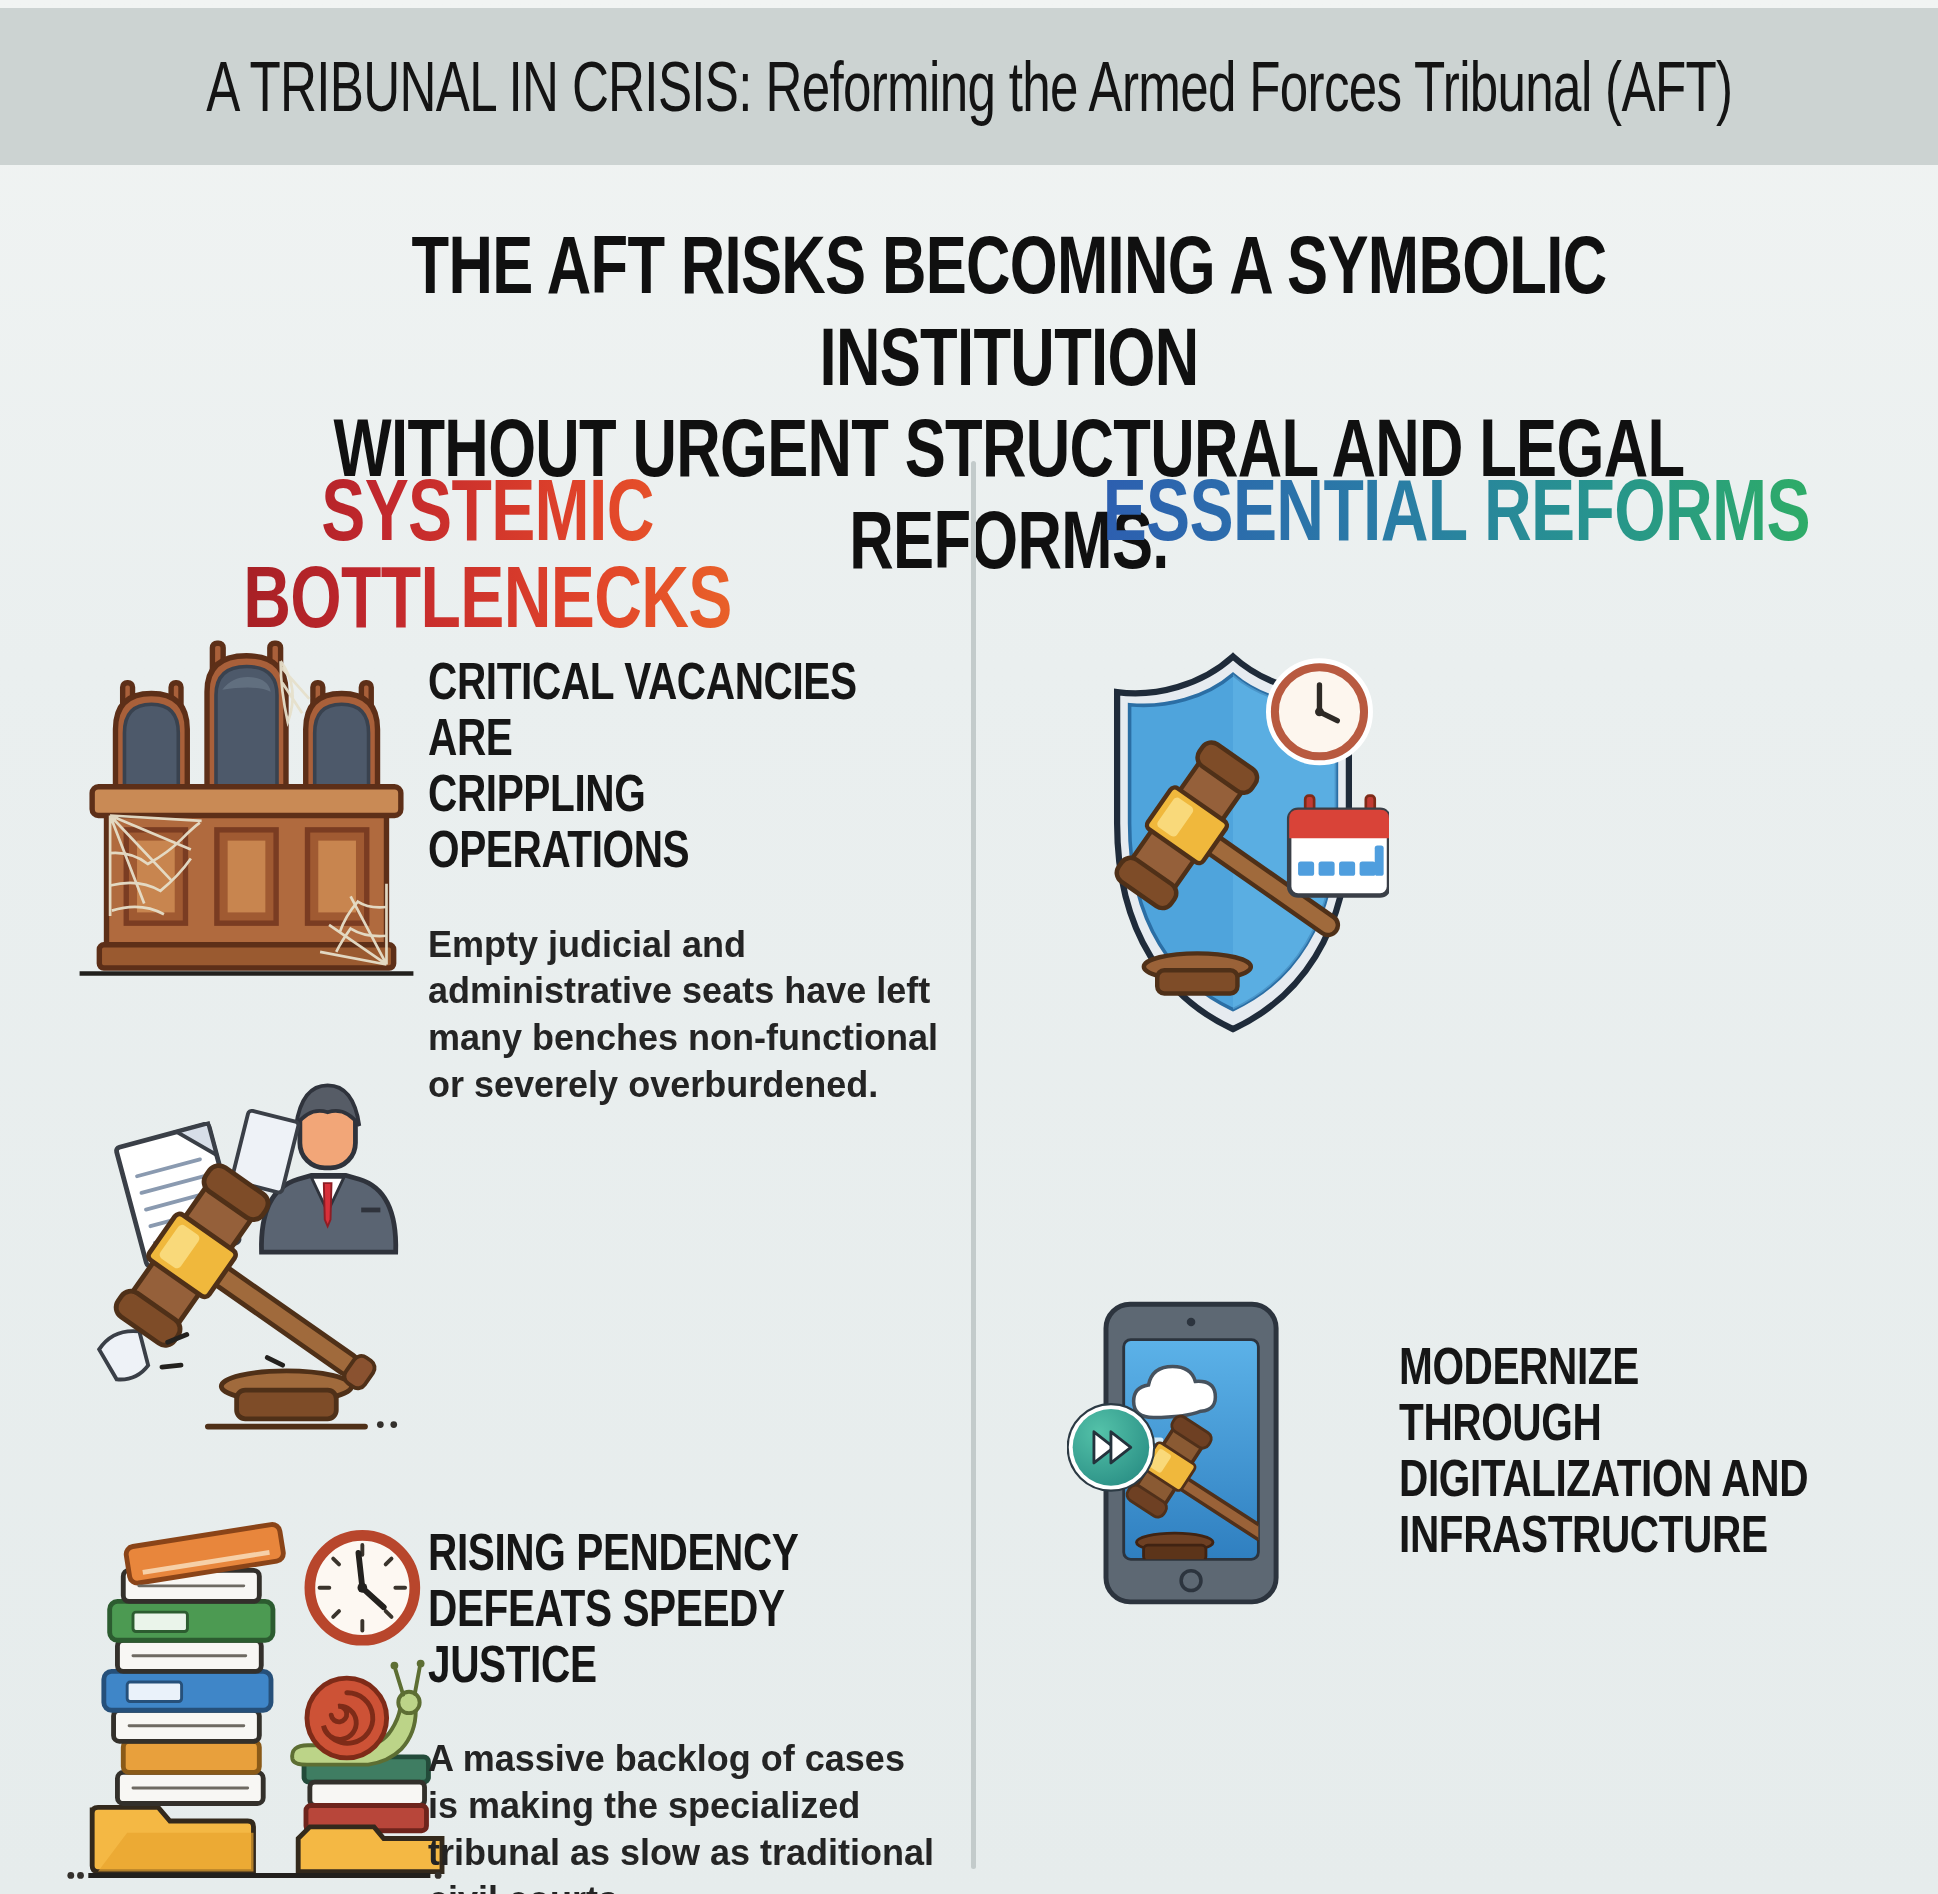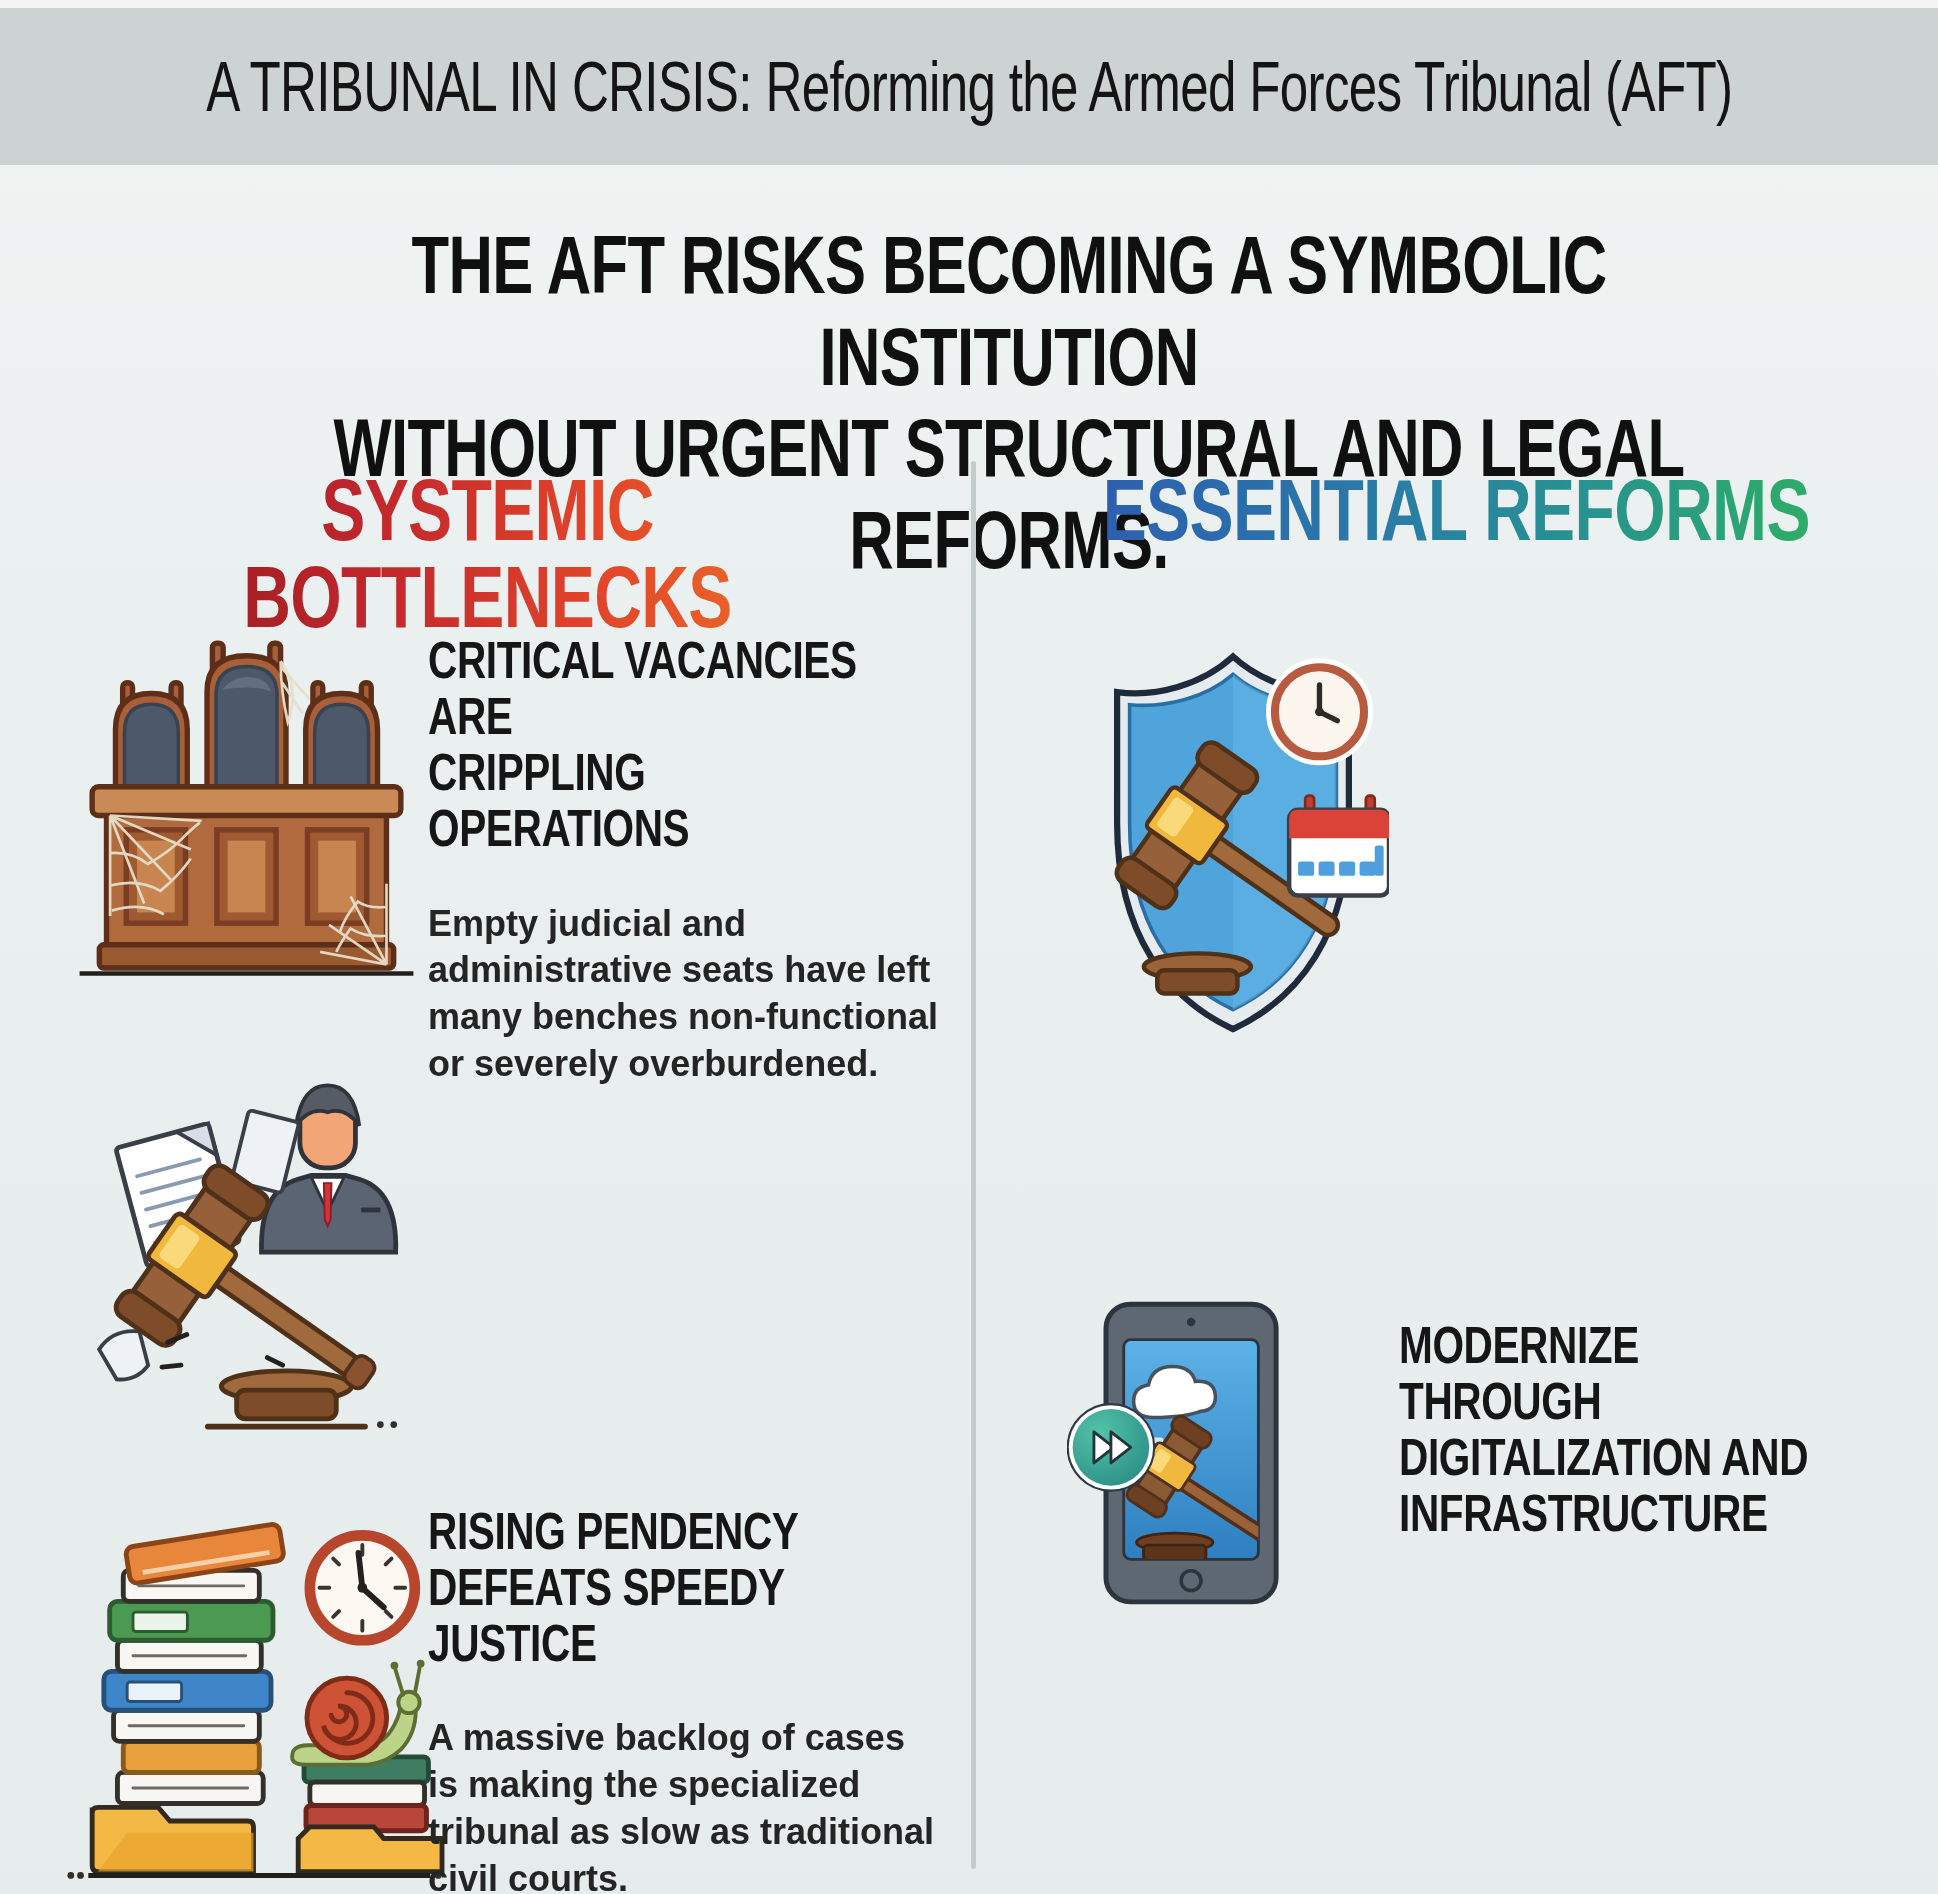--- a/index.html
+++ b/index.html
@@ -30,21 +30,21 @@
     letter-spacing:-0.9px;-webkit-background-clip:text;background-clip:text;color:transparent;
   }
   .grad-warm{background-image:linear-gradient(90deg,#8e1a1e 0%,#c1272d 35%,#e2452a 65%,#ef7b28 100%);}
   .grad-cool{background-image:linear-gradient(90deg,#2d5fb0 0%,#2a7ca6 40%,#27948e 70%,#2eac67 100%);}
   .divider{
     position:absolute;left:971px;top:461px;width:4.7px;height:1408px;
     background:#c3cbcb;border-radius:2.8px;
   }
   .icon{position:absolute;}
   .icon svg{width:100%;height:100%;display:block;}
-  .text-block{position:absolute;}
+  .text-block{position:absolute;margin-top:21px;}
   .item-title{
     font-size:52px;line-height:1.08;color:#161616;transform:scaleX(0.78);
     transform-origin:left top;letter-spacing:-0.5px;
   }
   .item-body{
     margin:44px 0 0 0;font-size:36px;line-height:1.3;color:#242424;
     white-space:pre-line;font-weight:bold;
   }
 </style>
 </head>

